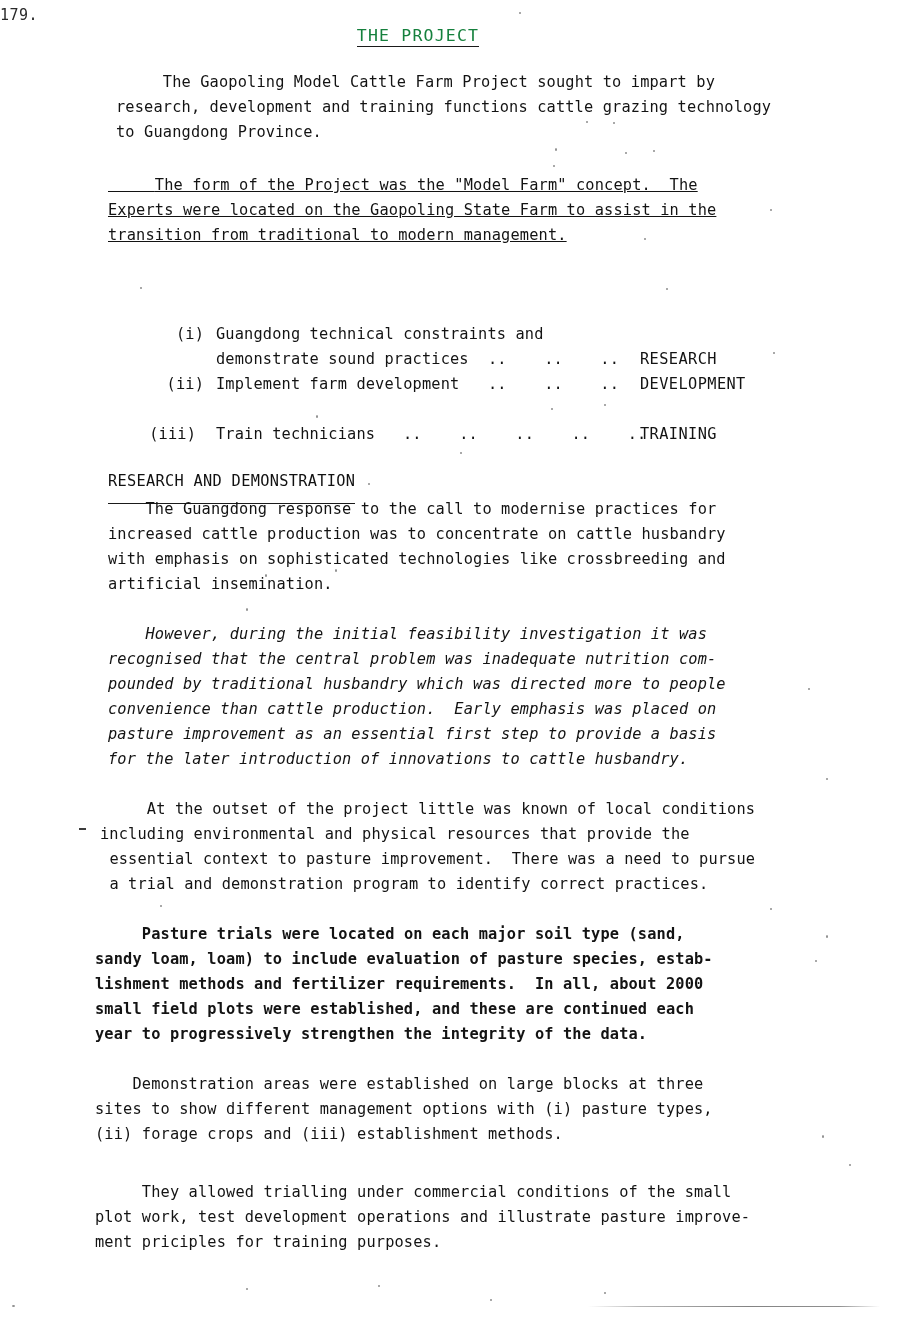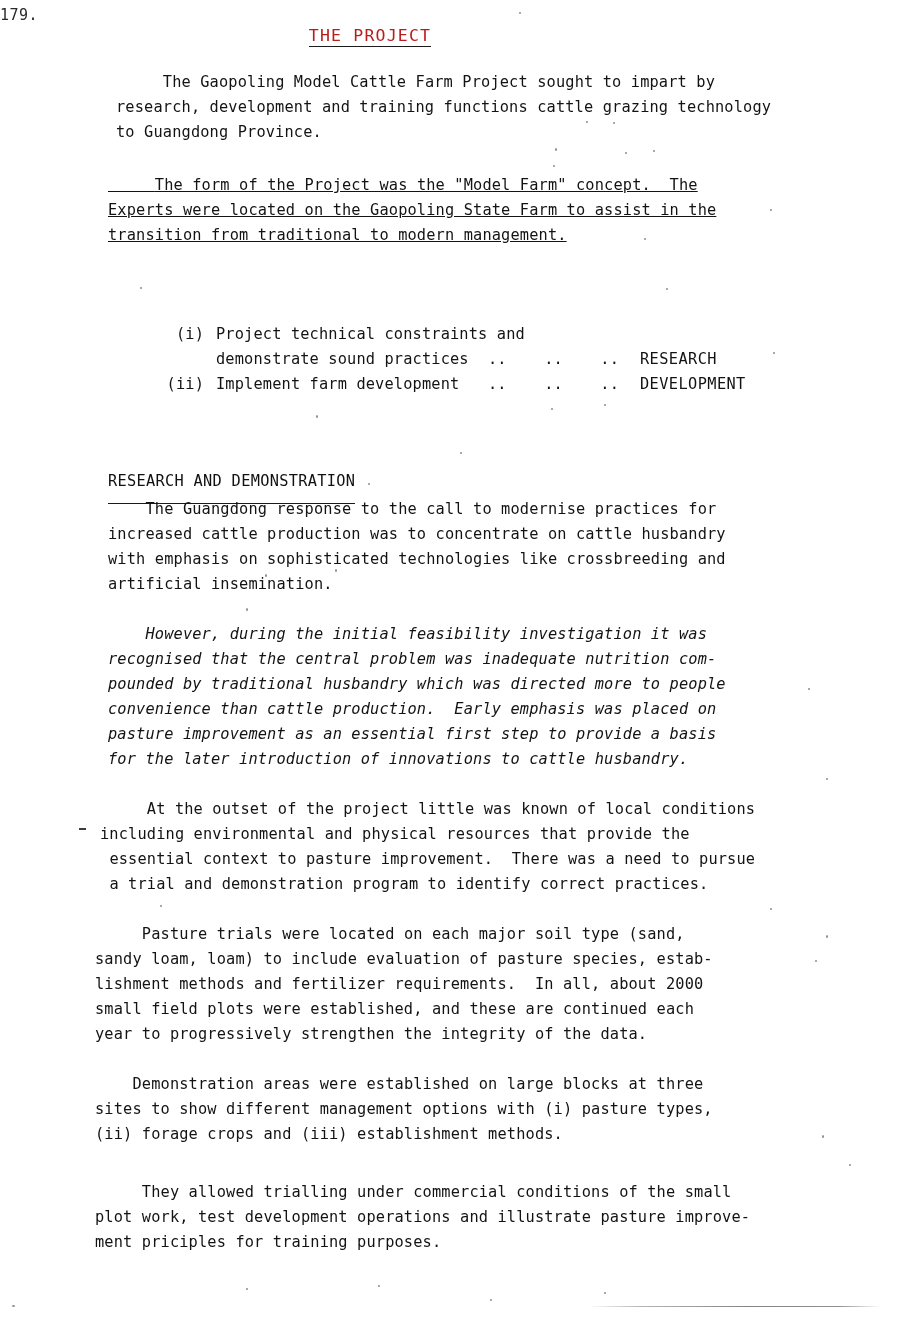--- a/index.html
+++ b/index.html
@@ -32,21 +32,22 @@
 
   
   .doc-title {
     position: absolute;
     left: 0;
     top: 26px;
     width: 740px;
     text-align: center;
     font-size: 16.5px;
     letter-spacing: 1.2px;
-    color: #b91c1c;
+    color: #15803d;
+    padding-left: 48px;
   }
   .doc-title span {
     border-bottom: 1.6px solid #1a1a1a;
     padding-bottom: 1px;
   }
 
   
   .para {
     position: absolute;
     font-size: 15.3px;
@@ -160,39 +161,45 @@
 
   <div class="para" style="left:108px; top:173px; width:700px;text-decoration:underline;">     The form of the Project was the "Model Farm" concept.  The
 Experts were located on the Gaopoling State Farm to assist in the
 transition from traditional to modern management.</div>
 
 
   <div class="task-list">
 
     <div class="task-row">
       <span class="task-num">(i)</span>
-      <span class="task-text">Project technical constraints and</span>
+      <span class="task-text">Guangdong technical constraints and</span>
       <span class="task-leader"></span>
       <span class="task-cat"></span>
     </div>
 
     <div class="task-row">
       <span class="task-num"></span>
       <span class="task-text">demonstrate sound practices</span>
       <span class="task-leader">..    ..    ..</span>
       <span class="task-cat">RESEARCH</span>
     </div>
 
     <div class="task-row">
       <span class="task-num">(ii)</span>
       <span class="task-text">Implement farm development</span>
       <span class="task-leader">..    ..    ..</span>
       <span class="task-cat">DEVELOPMENT</span>
     </div>
 
+    <div class="task-row gap">
+      <span class="task-num" style="width:88px;">(iii)</span>
+      <span class="task-text">Train technicians</span>
+      <span class="task-leader wide">..    ..    ..    ..    ..</span>
+      <span class="task-cat">TRAINING</span>
+    </div>
 
   </div>
 
   <div class="section-head" style="left:108px; top:470px;"><span>RESEARCH AND DEMONSTRATION</span></div>
 
   <div class="para" style="left:108px; top:497px; width:700px;">    The Guangdong response to the call to modernise practices for
 increased cattle production was to concentrate on cattle husbandry
 with emphasis on sophisticated technologies like crossbreeding and
 artificial insemination.</div>
 
@@ -201,21 +208,21 @@
 pounded by traditional husbandry which was directed more to people
 convenience than cattle production.  Early emphasis was placed on
 pasture improvement as an essential first step to provide a basis
 for the later introduction of innovations to cattle husbandry.</div>
 
   <div class="para" style="left:100px; top:797px; width:720px;">     At the outset of the project little was known of local conditions
 including environmental and physical resources that provide the
  essential context to pasture improvement.  There was a need to pursue
  a trial and demonstration program to identify correct practices.</div>
 
-  <div class="para" style="left:95px; top:922px; width:720px;">     Pasture trials were located on each major soil type (sand,
+  <div class="para" style="left:95px; top:922px; width:720px;font-weight:bold;">     Pasture trials were located on each major soil type (sand,
 sandy loam, loam) to include evaluation of pasture species, estab-
 lishment methods and fertilizer requirements.  In all, about 2000
 small field plots were established, and these are continued each
 year to progressively strengthen the integrity of the data.</div>
 
   <div class="para" style="left:95px; top:1072px; width:720px;">    Demonstration areas were established on large blocks at three
 sites to show different management options with (i) pasture types,
 (ii) forage crops and (iii) establishment methods.</div>
 
   <div class="para" style="left:95px; top:1180px; width:730px;">     They allowed trialling under commercial conditions of the small

